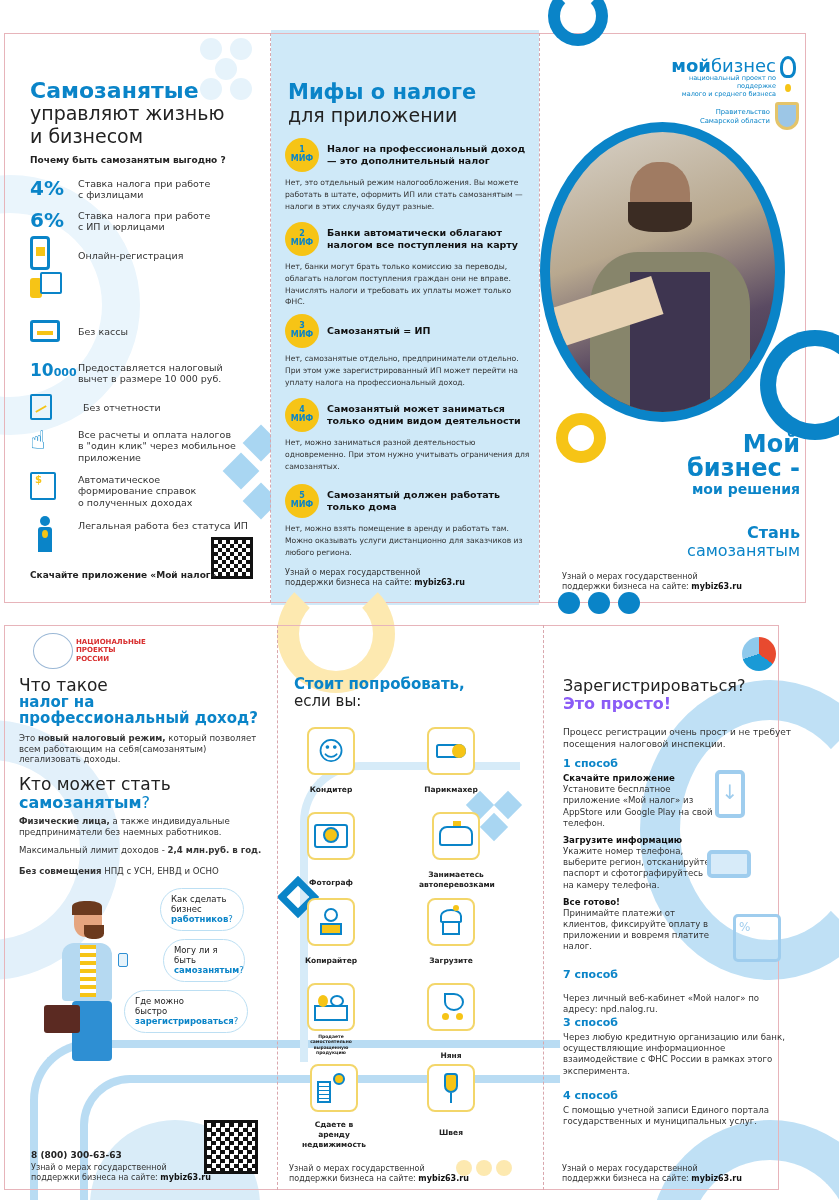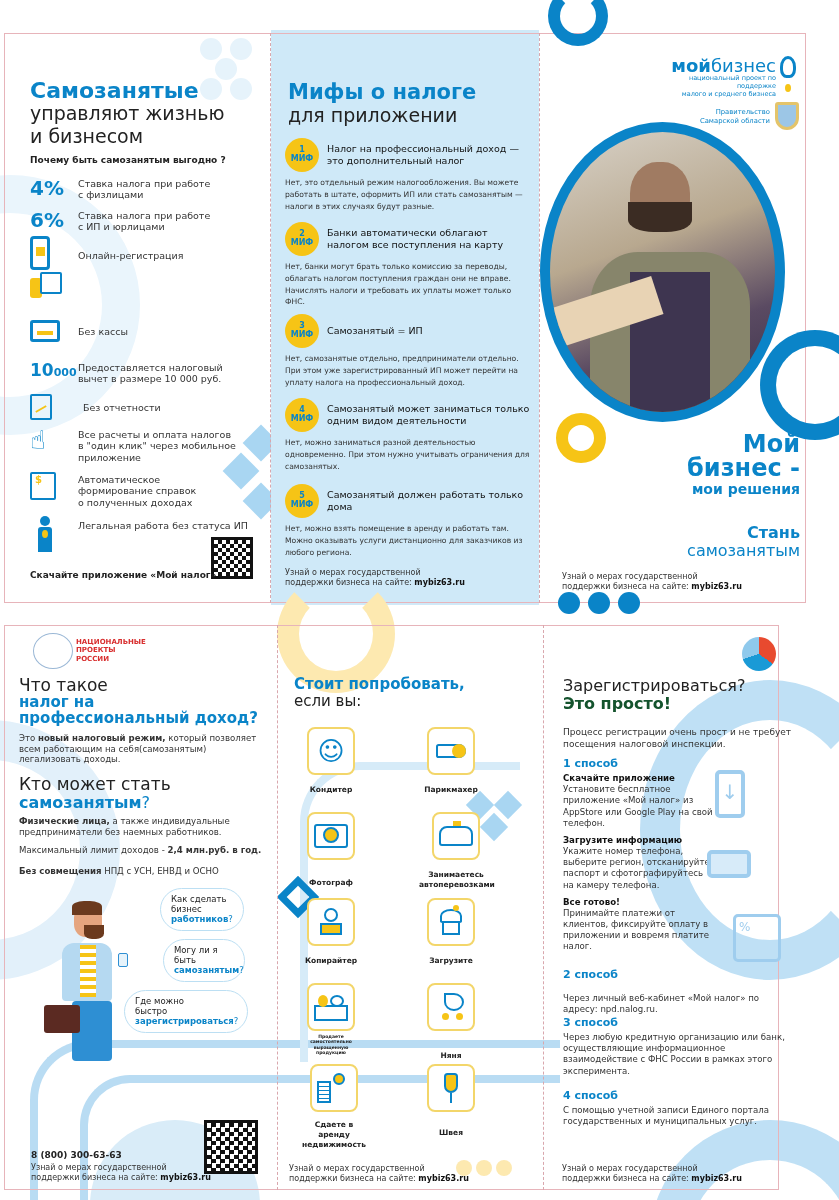--- a/index.html
+++ b/index.html
@@ -21,21 +21,21 @@
 .ben .tx{font-size:9.5px;line-height:1.2;color:#333;padding-top:2px}
 .pct{font-size:20px;font-weight:bold;color:#0a84c8}
 .tk{font-size:17px;font-weight:bold;color:#0a84c8}
 .tk small{font-size:11px}
 .qrbox{position:absolute;background:#fff}
 
 .p2bg{left:271px;top:30px;width:268px;height:575px;background:#cfe9f8}
 .myth{position:absolute;left:285px;width:245px}
 .myth .row{display:flex;align-items:center}
 .badge{width:34px;height:34px;border-radius:50%;background:#f6c416;color:#0a84c8;font-size:8px;font-weight:bold;text-align:center;line-height:1.1;display:flex;flex-direction:column;justify-content:center;flex-shrink:0}
-.myth .mh{font-size:9.5px;font-weight:normal;margin-left:8px;line-height:1.3;color:#111}
+.myth .mh{font-size:9.5px;font-weight:bold;margin-left:8px;line-height:1.3;color:#111}
 .myth .mb{font-size:7.6px;color:#333;line-height:1.55;margin-top:5px}
 
 .photo{left:540px;top:122px;width:245px;height:300px;border-radius:50%;overflow:hidden;border:10px solid #0a84c8;background:linear-gradient(160deg,#d8d2c8 0%,#b8a88f 40%,#5a4a62 70%,#3a3047 100%)}
 .ring{position:absolute;border-radius:50%}
 
 .occ{position:absolute;width:64px;text-align:center}
 .occ .box{width:48px;height:48px;margin:0 auto;border:2px solid #f3d66a;border-radius:8px;display:flex;align-items:center;justify-content:center;background:#fff}
 .occ .lbl{font-size:7.5px;font-weight:bold;margin-top:10px;line-height:1.3}
 .step{position:absolute;left:563px;width:230px}
 .step h4{font-size:11px;color:#0a84c8;font-weight:bold}
@@ -437,36 +437,36 @@
   </div>
   <div class="abs" style="left:456px;top:1160px;width:70px;height:20px">
     <div class="abs" style="left:0;top:0;width:16px;height:16px;border-radius:50%;background:#fde9b0"></div>
     <div class="abs" style="left:20px;top:0;width:16px;height:16px;border-radius:50%;background:#fde9b0"></div>
     <div class="abs" style="left:40px;top:0;width:16px;height:16px;border-radius:50%;background:#fde9b0"></div>
   </div>
 
   <div class="abs" style="left:742px;top:637px;width:34px;height:34px;border-radius:50%;background:conic-gradient(#e84a2f 0 35%,#1a9ad6 35% 70%,#8fc9ec 70% 100%)"></div>
   <div class="abs" style="left:563px;top:677px;line-height:1.15">
     <div style="font-size:16px">Зарегистрироваться?</div>
-    <div style="font-size:16px;font-weight:bold;color:#14532d">Это просто!</div>
+    <div style="font-size:16px;font-weight:bold;color:#8b5cf6">Это просто!</div>
   </div>
   <div class="abs sub" style="left:563px;top:727px;width:230px;font-size:9px;line-height:1.3">Процесс регистрации очень прост и не требует посещения налоговой инспекции.</div>
 
   <div class="step" style="top:757px">
     <h4>1 способ</h4>
     <p style="margin-top:3px;width:150px"><b>Скачайте приложение</b><br><span>Установите бесплатное приложение «Мой налог» из AppStore или Google Play на свой телефон.</span></p>
     <p style="margin-top:6px;width:150px"><b>Загрузите информацию</b><br><span>Укажите номер телефона, выберите регион, отсканируйте паспорт и сфотографируйтесь на камеру телефона.</span></p>
     <p style="margin-top:6px;width:160px"><b>Все готово!</b><br><span>Принимайте платежи от клиентов, фиксируйте оплату в приложении и вовремя платите налог.</span></p>
   </div>
   <div class="abs" style="left:715px;top:770px;width:30px;height:48px;border:4px solid #9fcdee;border-radius:5px;color:#9fcdee;font-size:20px;text-align:center;line-height:36px">↓</div>
   <div class="abs" style="left:707px;top:850px;width:44px;height:28px;border:4px solid #9fcdee;border-radius:5px;background:#d7ebf9"></div>
   <div class="abs" style="left:733px;top:914px;width:48px;height:48px;border:3px solid #9fcdee;border-radius:5px;color:#9fcdee;font-size:12px;padding:3px">%</div>
 
   <div class="step" style="top:968px">
-    <h4>2 способ</h4>
+    <h4>7 способ</h4>
     <p style="margin-top:12px">Через личный веб-кабинет «Мой налог» по адресу: npd.nalog.ru.</p>
   </div>
   <div class="step" style="top:1016px">
     <h4>3 способ</h4>
     <p style="margin-top:3px">Через любую кредитную организацию или банк, осуществляющие информационное взаимодействие с ФНС России в рамках этого эксперимента.</p>
   </div>
   <div class="step" style="top:1089px">
     <h4>4 способ</h4>
     <p style="margin-top:3px">С помощью учетной записи Единого портала государственных и муниципальных услуг.</p>
   </div>

